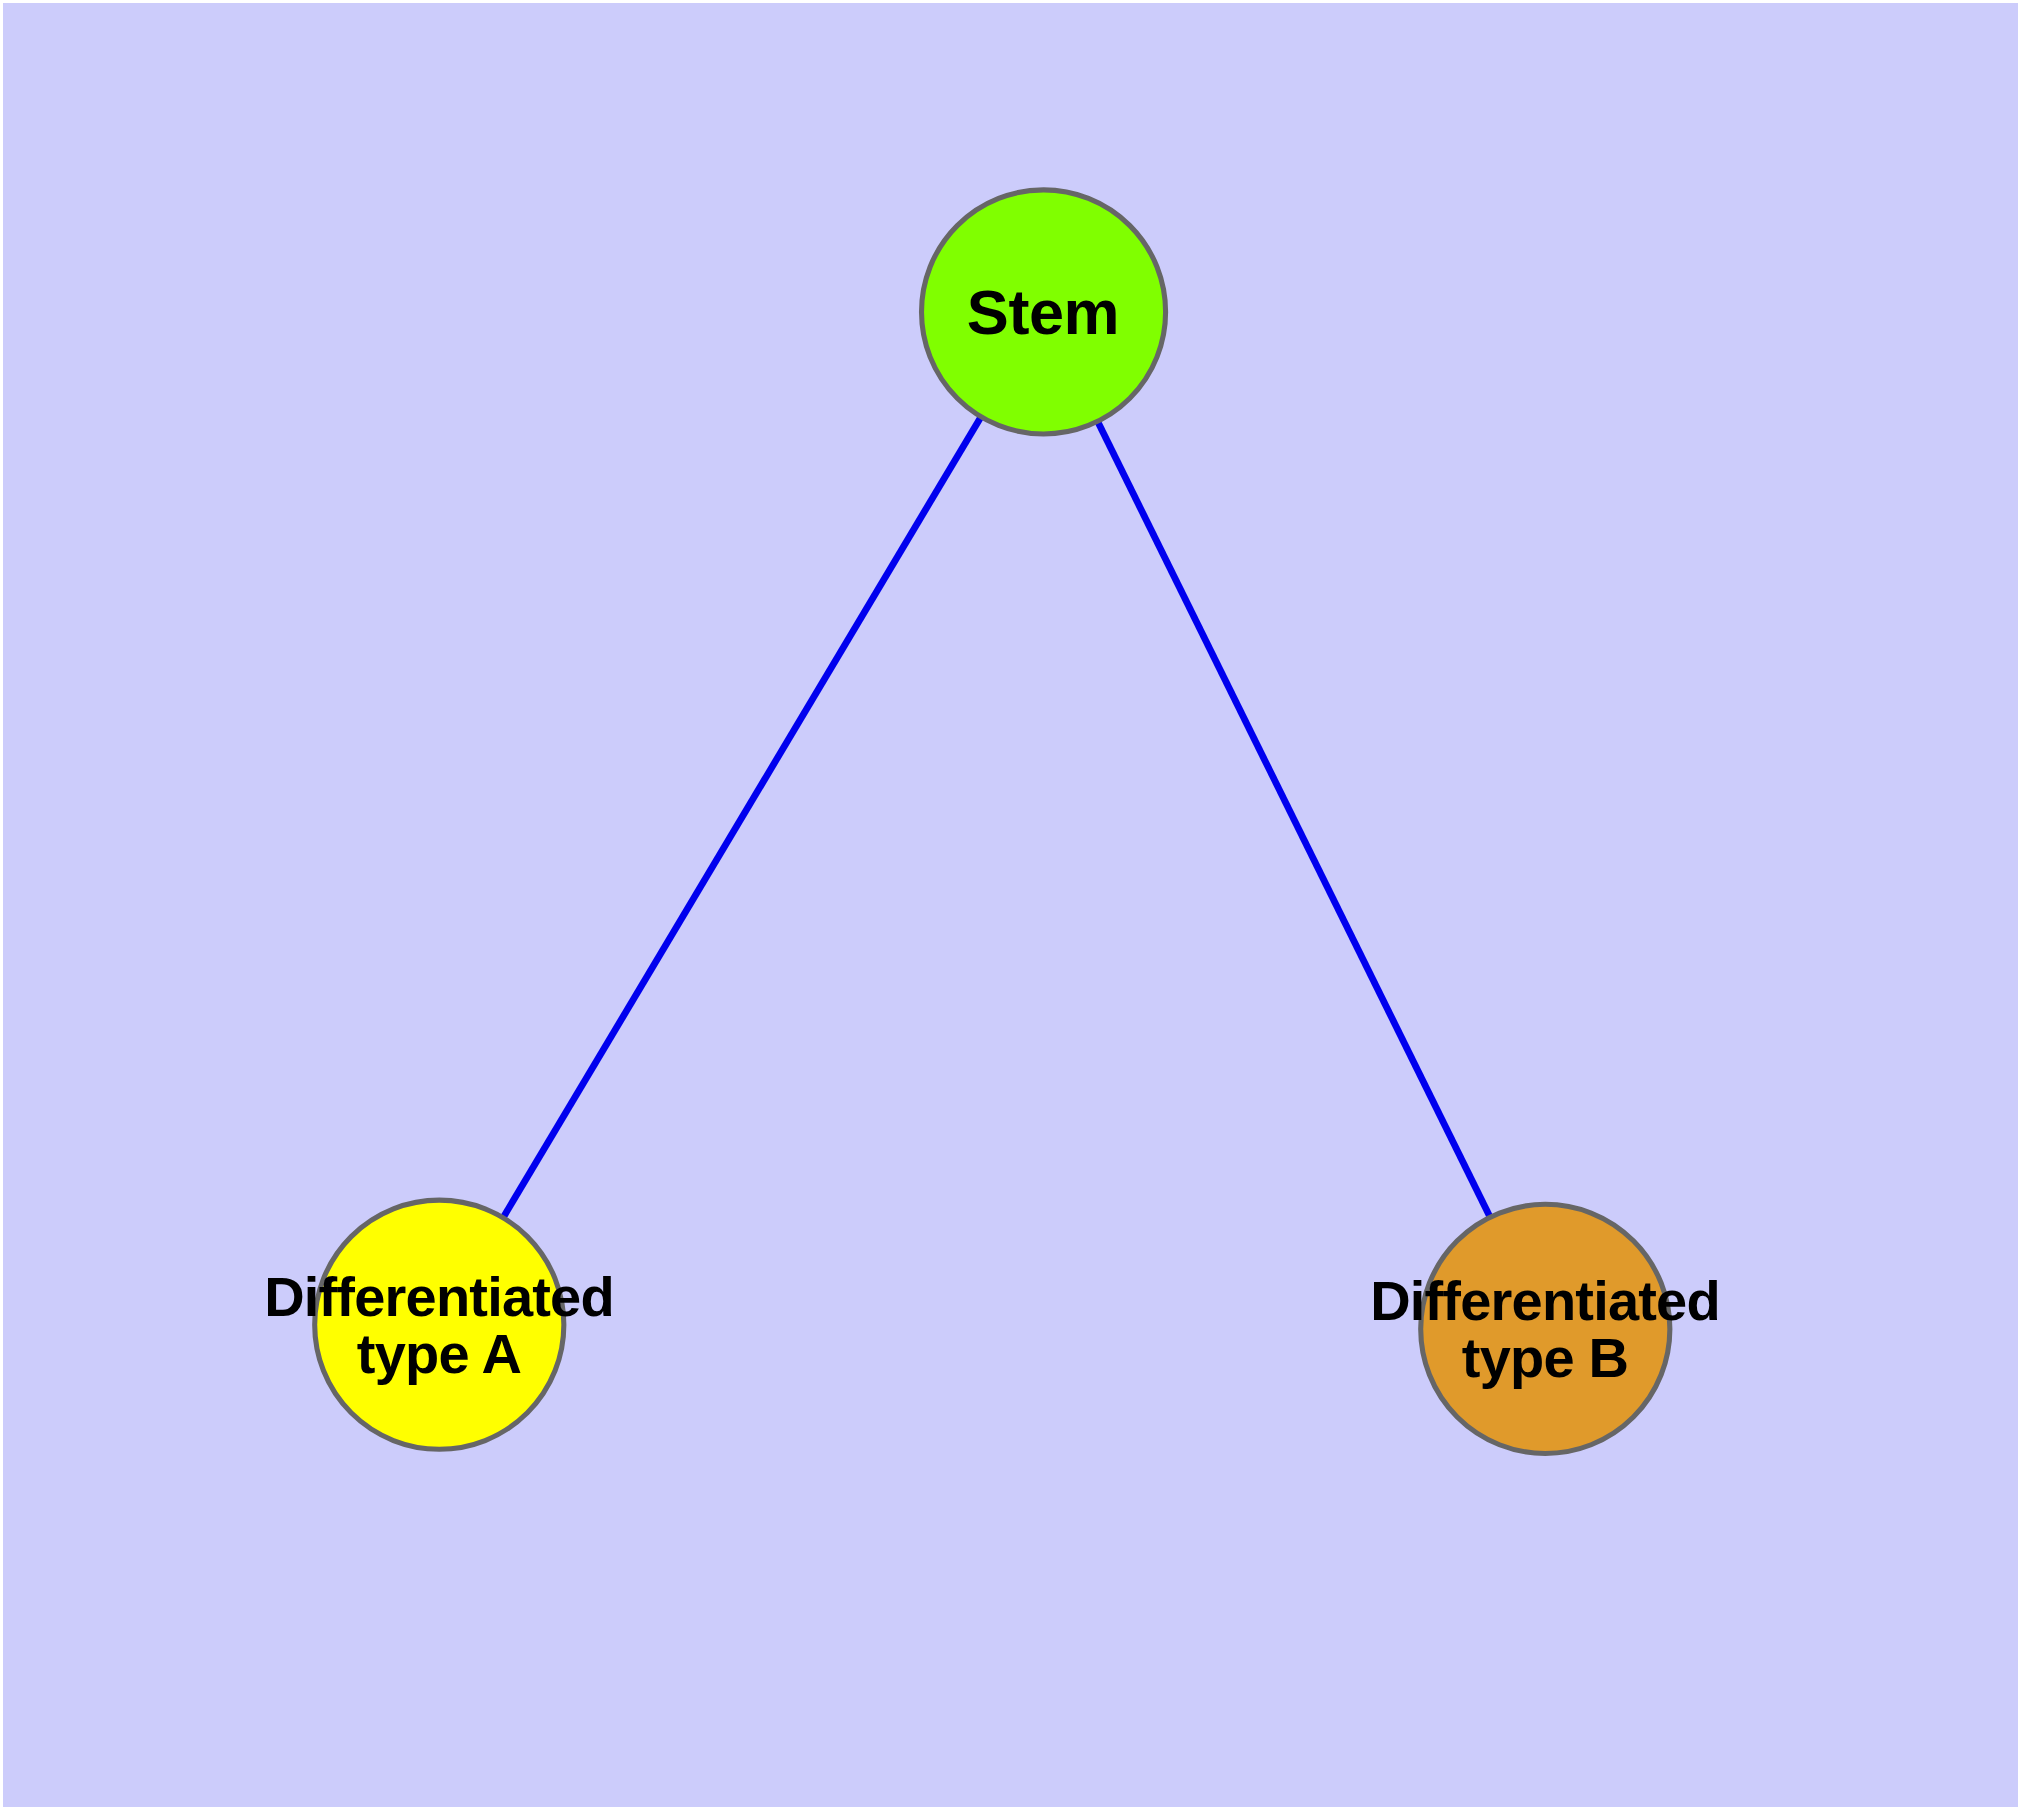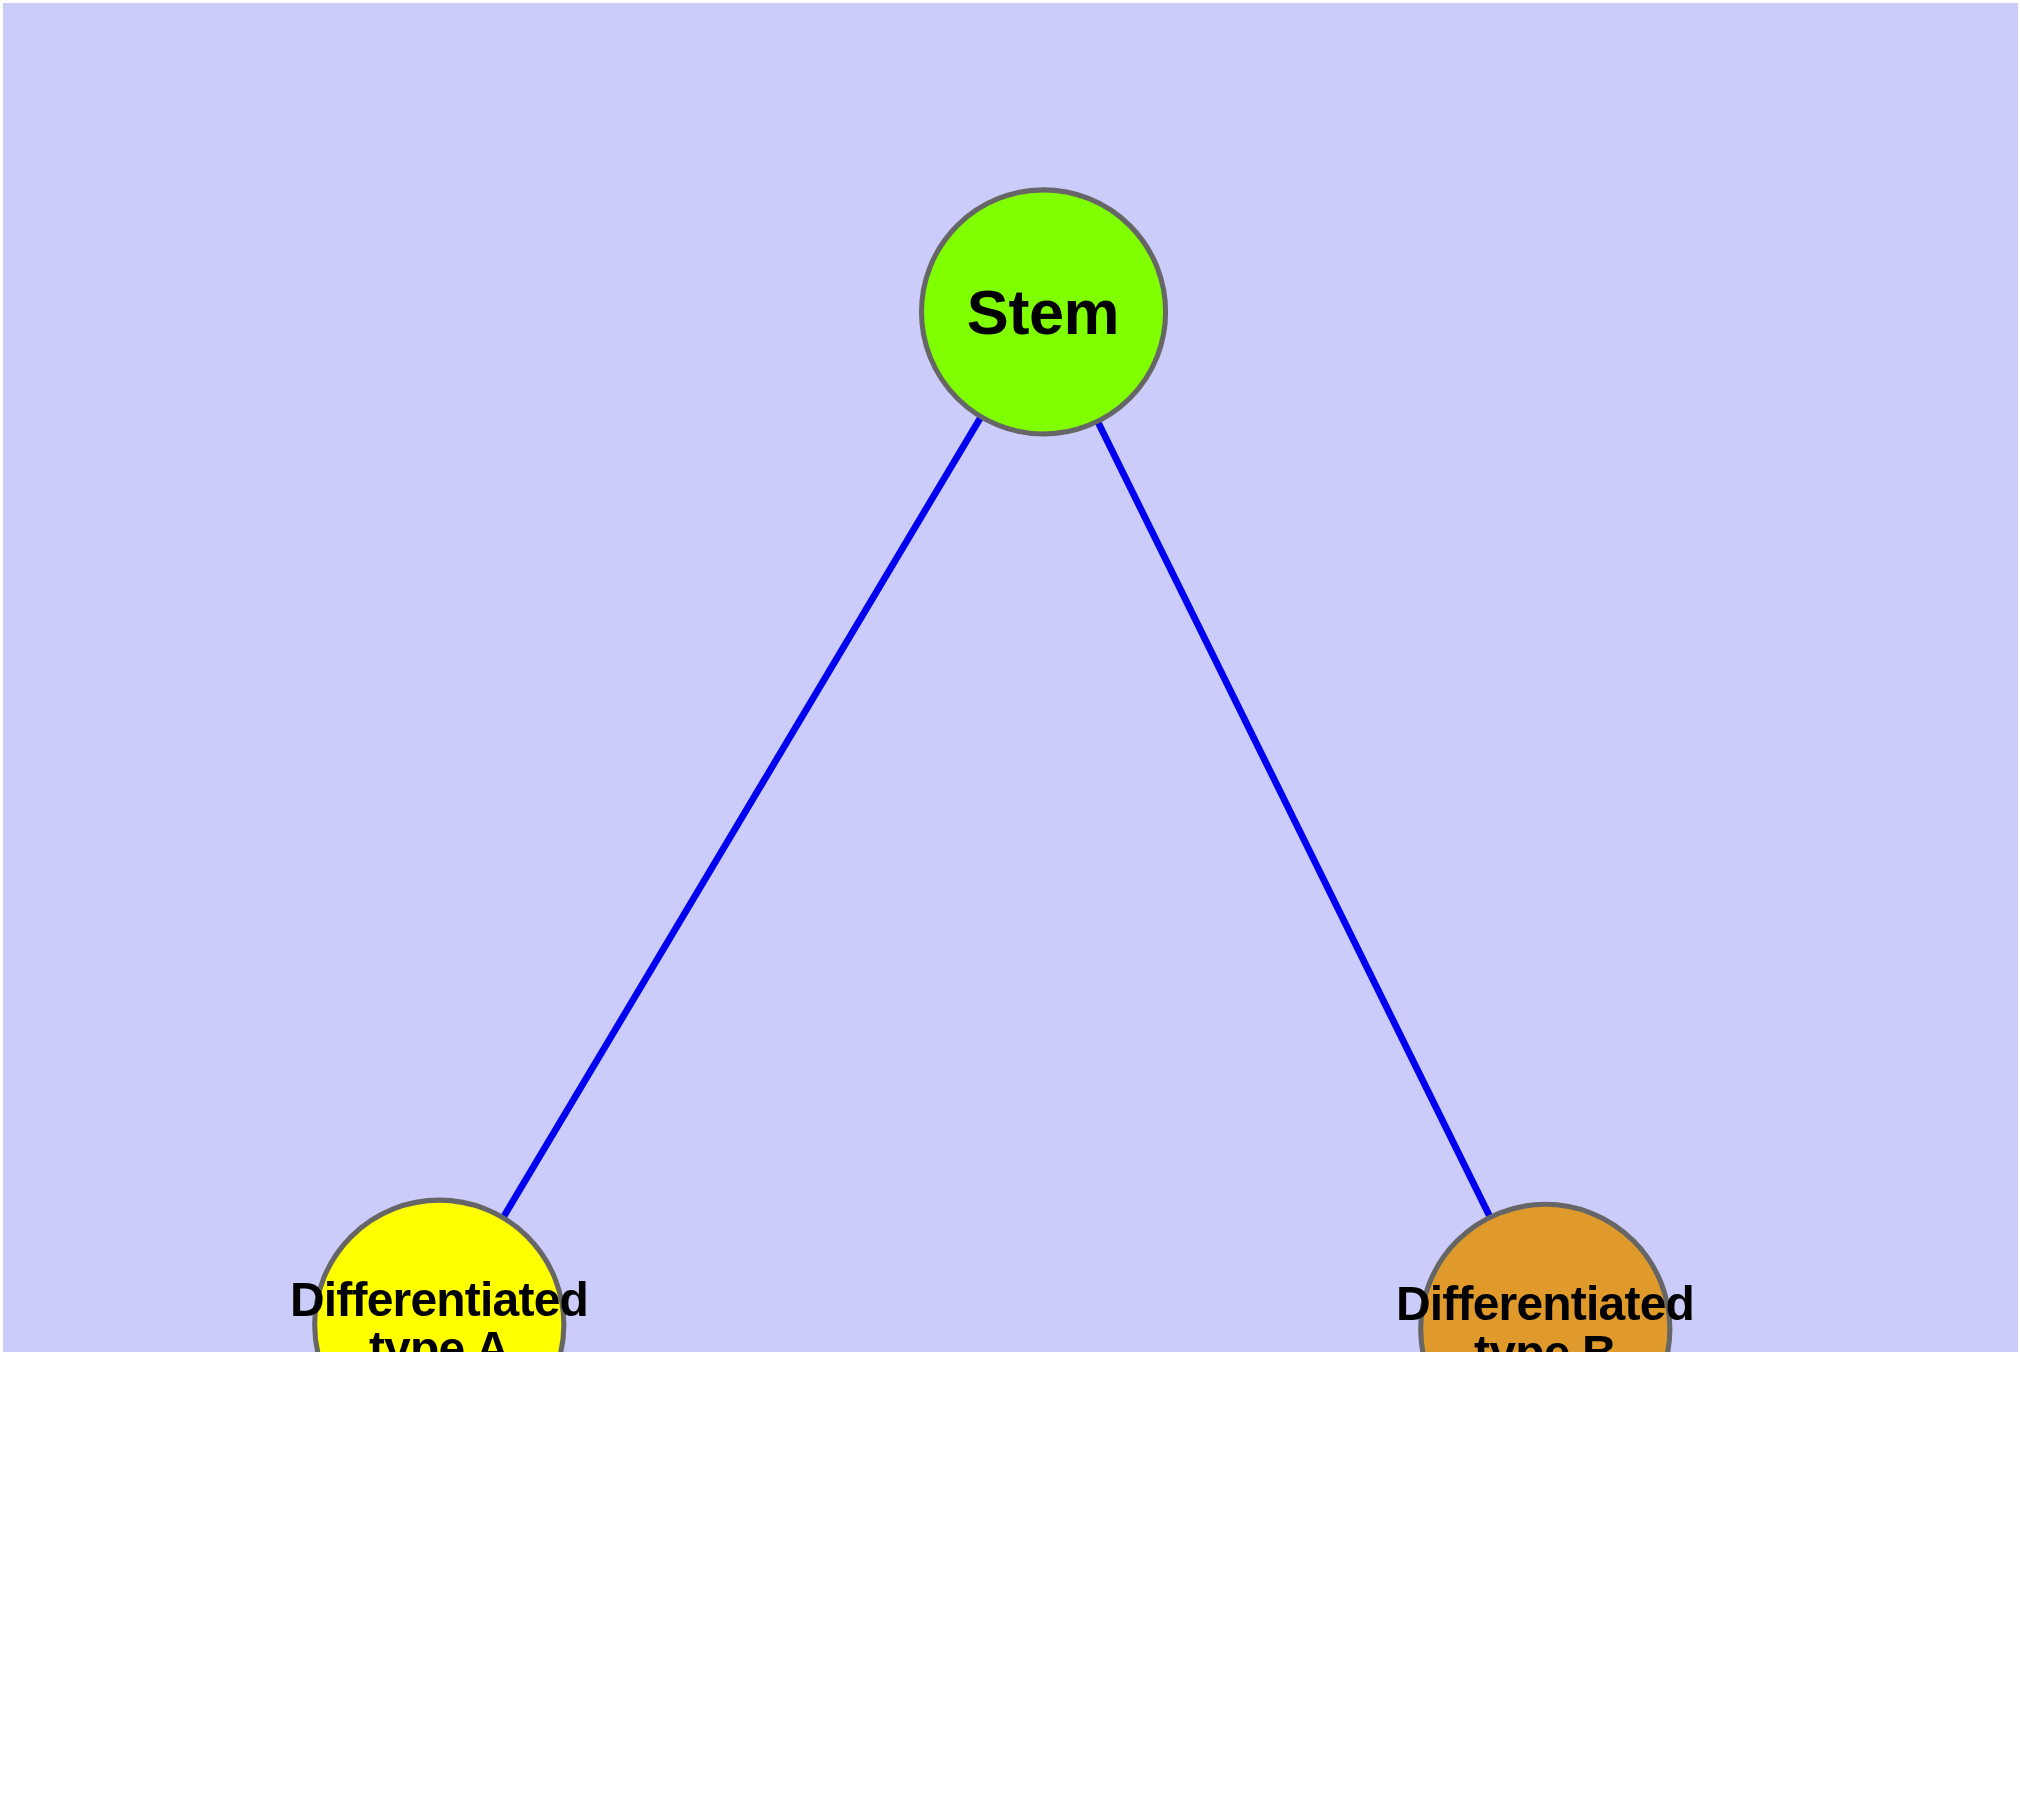--- a/index.html
+++ b/index.html
@@ -7,21 +7,21 @@
     margin: 0;
     padding: 0;
     background: #ffffff;
   }
   body {
     font-family: "Liberation Sans", sans-serif;
   }
   #canvas {
     position: relative;
     width: 2021px;
-    height: 1352px;
+    height: 1812px;
     background: #ffffff;
     overflow: hidden;
   }
   #plot-area {
     position: absolute;
     left: 2.5px;
     top: 3.4px;
     width: 2015px;
     height: 1804px;
     background: #ccccfb;
@@ -43,21 +43,21 @@
     white-space: pre;
     pointer-events: none;
     transform: translate(-50%, -50%);
     font-family: "Liberation Sans", sans-serif;
   }
   .node-label.root {
     font-size: 63px;
     letter-spacing: -0.4px;
   }
   .node-label.leaf {
-    font-size: 48px;
+    font-size: 56px;
     letter-spacing: -0.8px;
   }
 </style>
 </head>
 <body>
 
 <div id="canvas">
 
   <div id="plot-area"></div>
 

